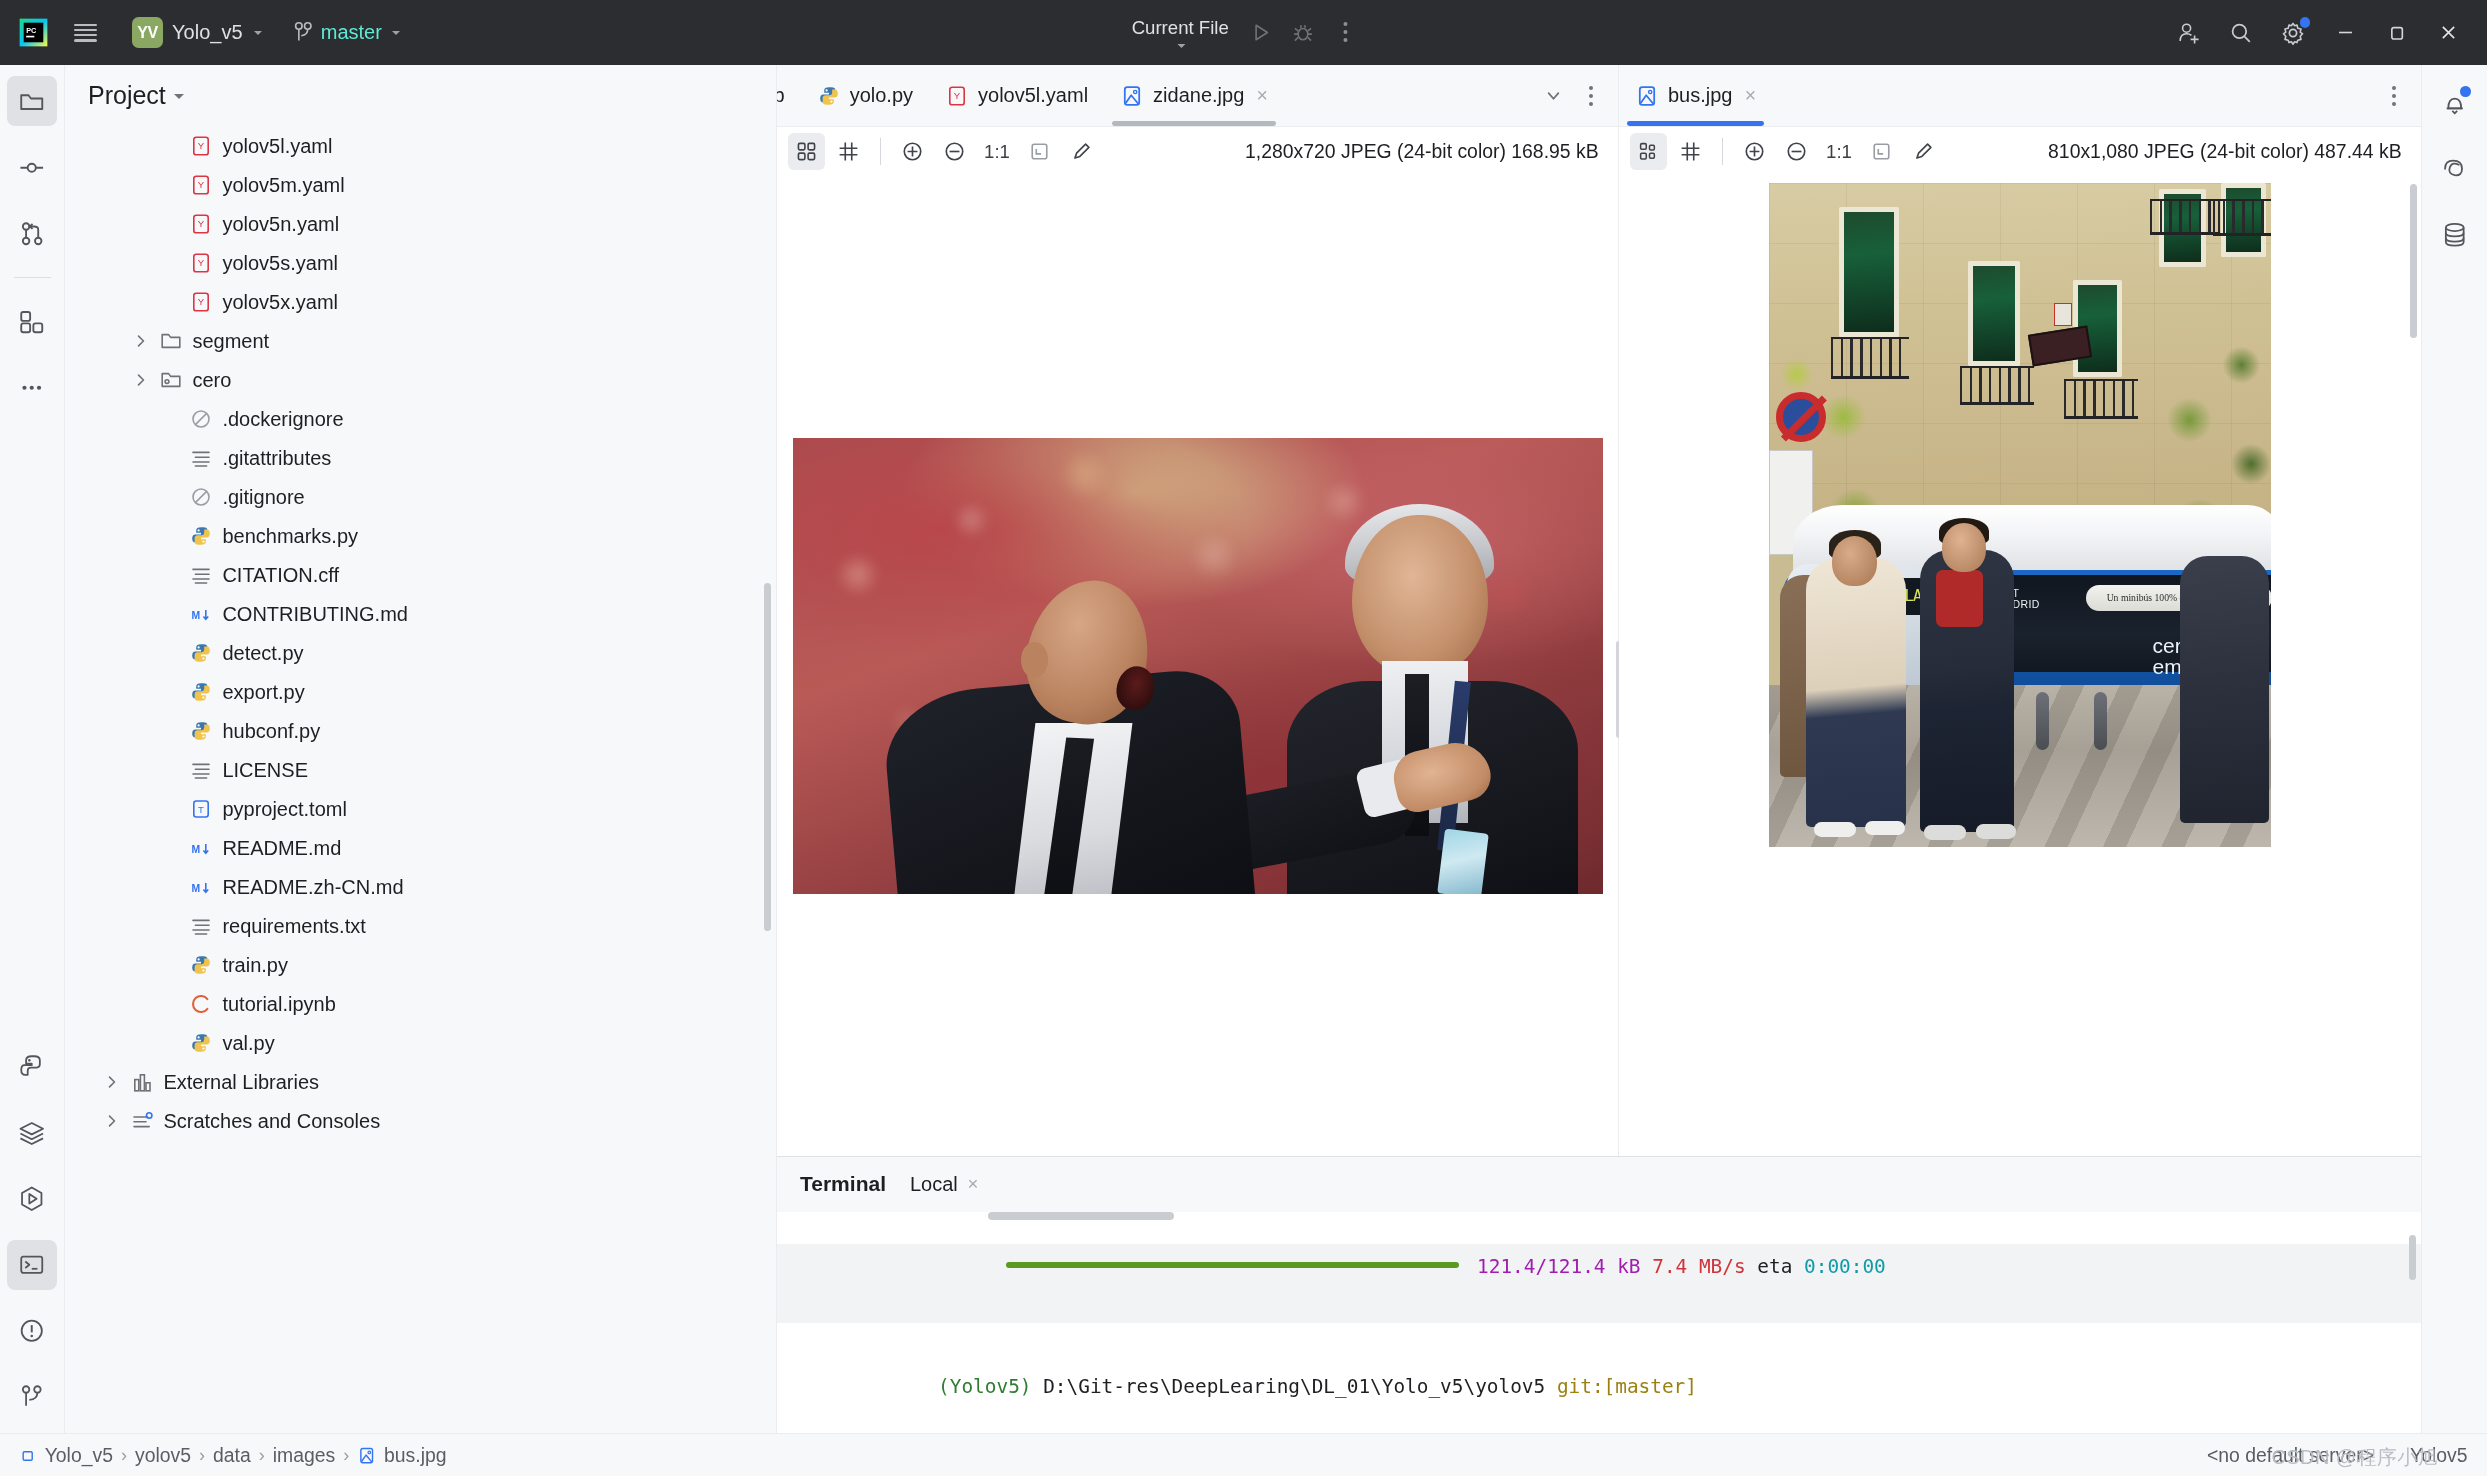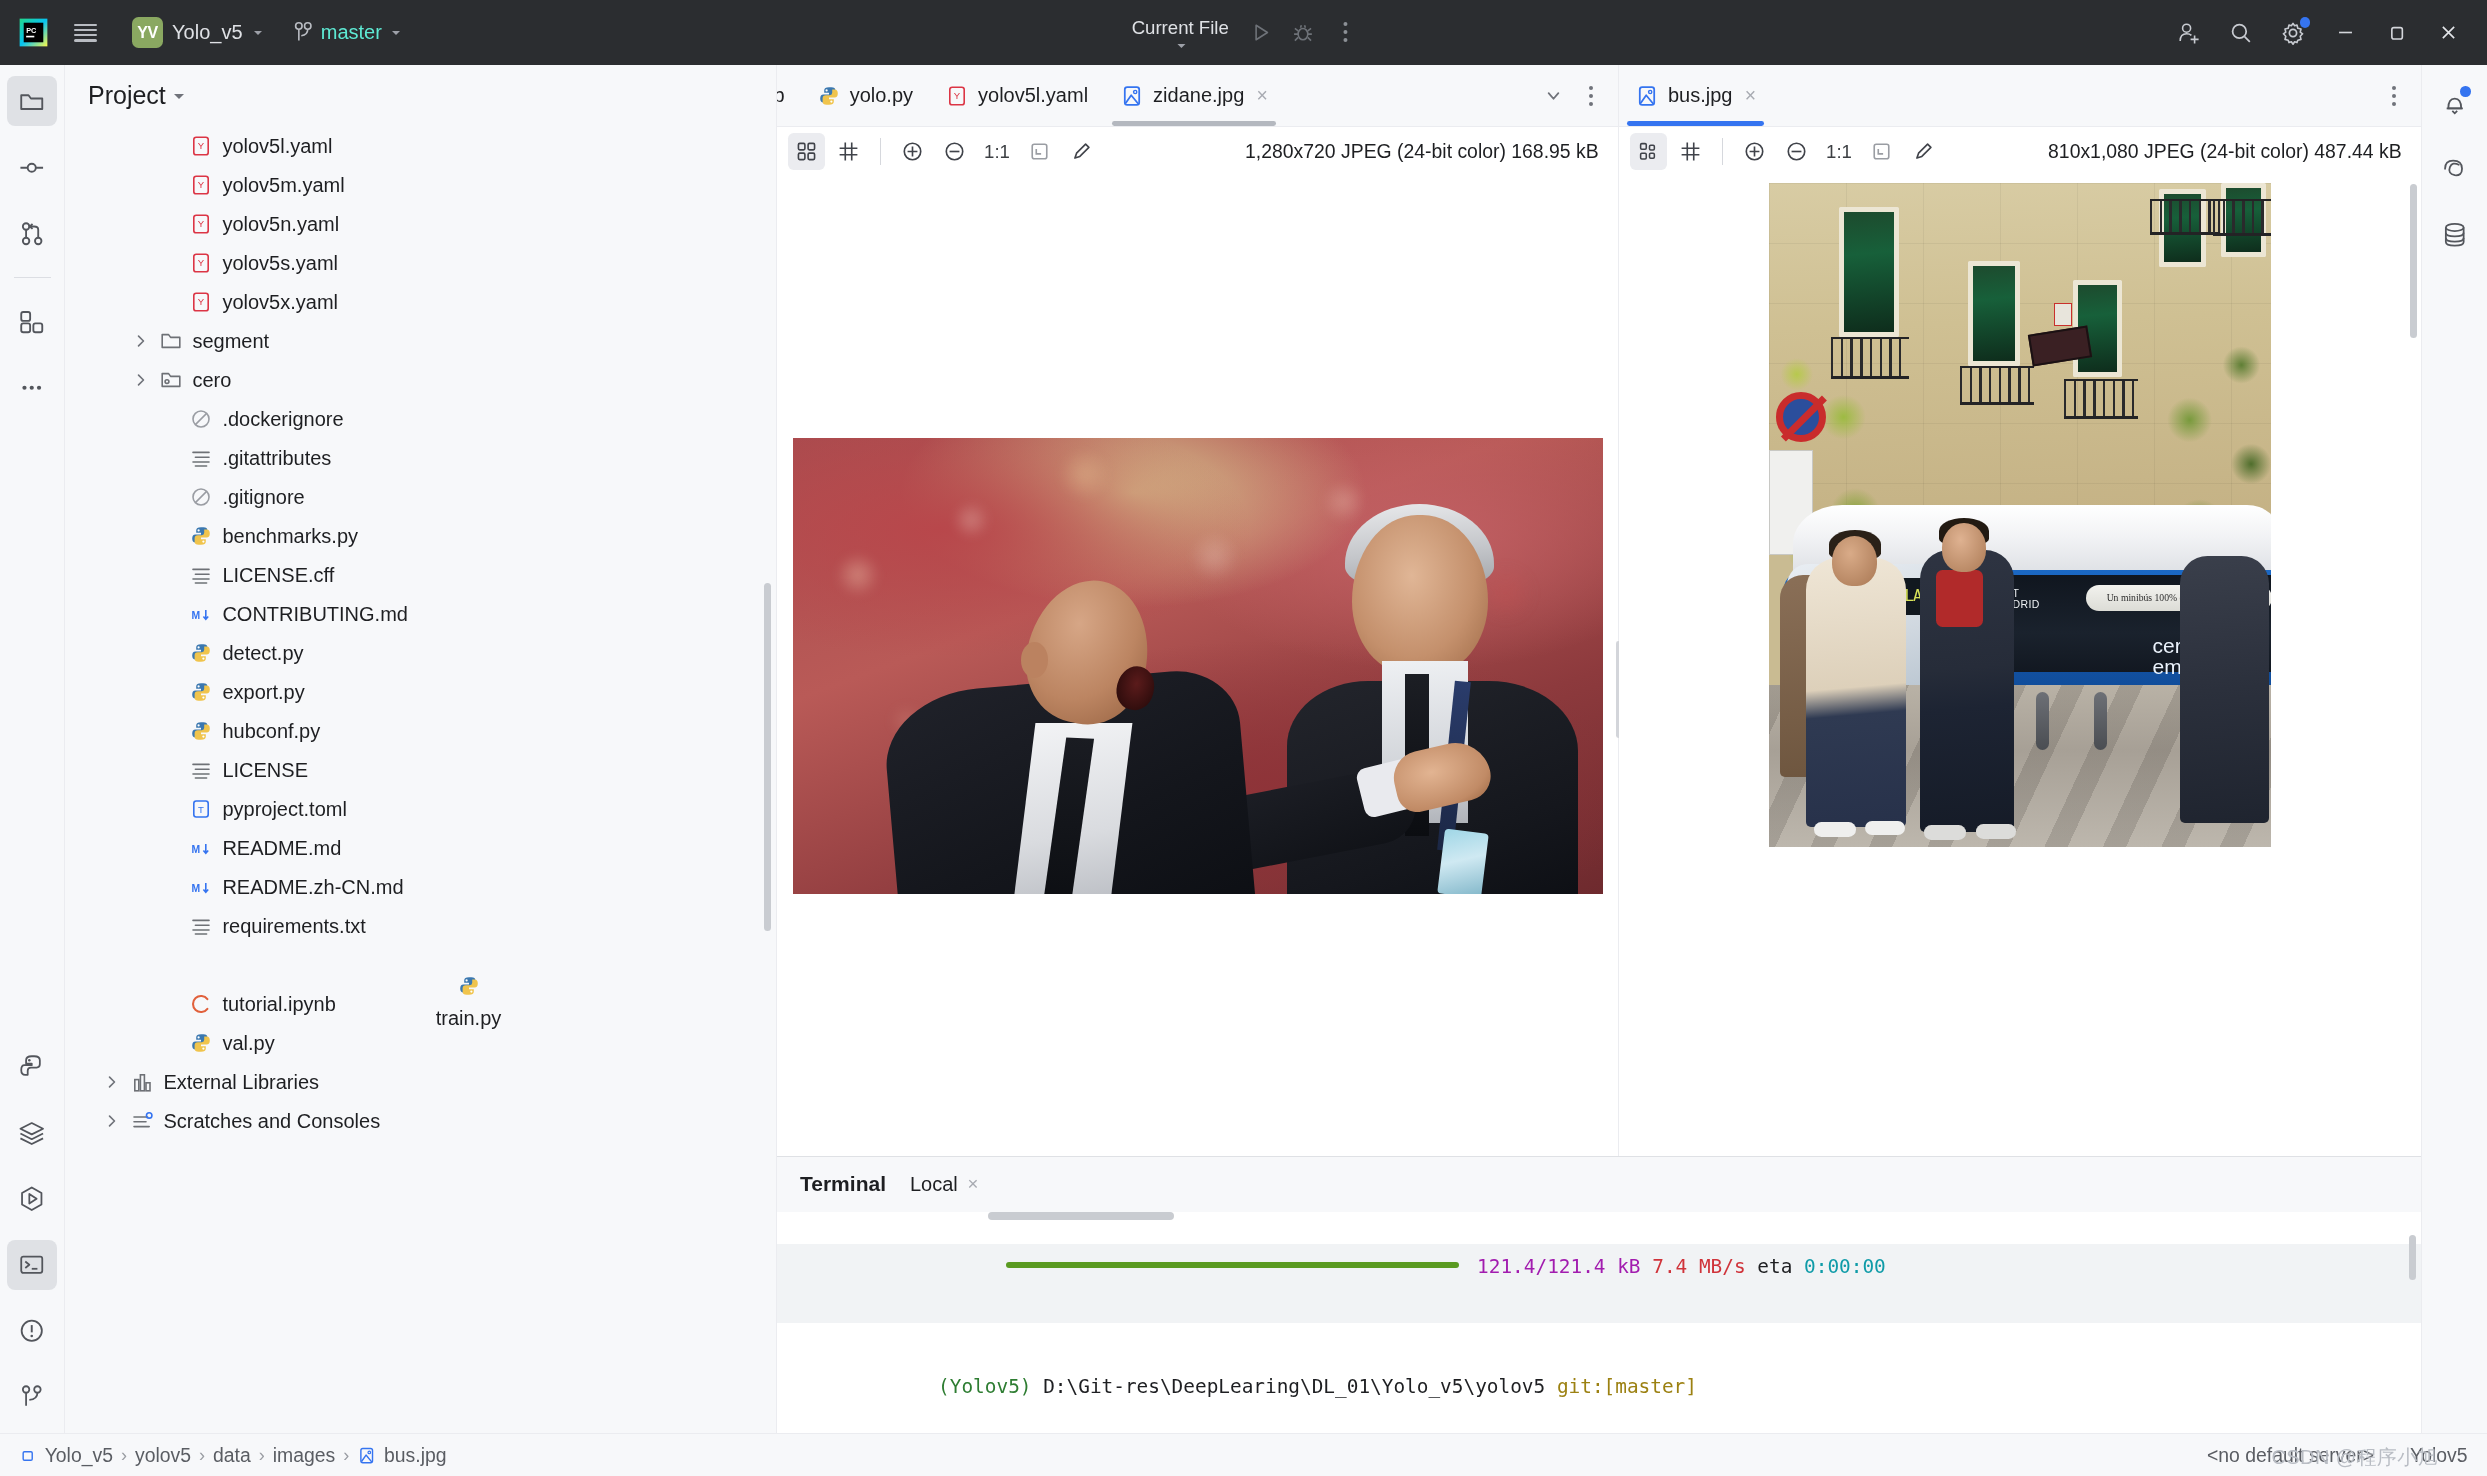--- a/index.html
+++ b/index.html
@@ -750,21 +750,21 @@
             <span class="tw-arrow empty">
               <svg width="18" height="18" viewBox="0 0 22 22">
                 <path d="M8 5 L14 11 L8 17" fill="none" stroke="#70737a" stroke-width="2" stroke-linecap="round" stroke-linejoin="round"></path>
               </svg>
             </span>
             <span class="ticon">
               <svg width="24" height="24" viewBox="0 0 30 30">
                 <path d="M5 8 L25 8 M8 14 L25 14 M5 20 L25 20 M8 25 L22 25" stroke="#6e7176" stroke-width="2" stroke-linecap="round"></path>
               </svg>
             </span>
-            <span class="tlabel">LICENSE.cff</span>
+            <span class="tlabel">CITATION.cff</span>
           </div>
           <div class="trow" style="padding-left: 96px;">
             <span class="tw-arrow empty">
               <svg width="18" height="18" viewBox="0 0 22 22">
                 <path d="M8 5 L14 11 L8 17" fill="none" stroke="#70737a" stroke-width="2" stroke-linecap="round" stroke-linejoin="round"></path>
               </svg>
             </span>
             <span class="ticon">
               <svg width="24" height="24" viewBox="0 0 30 30" style="font-size:25px">
                 <text x="3" y="21" font-size="13" fill="#3574f0" font-family="Liberation Sans, sans-serif" font-weight="700">M</text>
@@ -882,21 +882,21 @@
                 <path d="M8 5 L14 11 L8 17" fill="none" stroke="#70737a" stroke-width="2" stroke-linecap="round" stroke-linejoin="round"></path>
               </svg>
             </span>
             <span class="ticon">
               <svg width="24" height="24" viewBox="0 0 30 30">
                 <path d="M5 8 L25 8 M8 14 L25 14 M5 20 L25 20 M8 25 L22 25" stroke="#6e7176" stroke-width="2" stroke-linecap="round"></path>
               </svg>
             </span>
             <span class="tlabel">requirements.txt</span>
           </div>
-          <div class="trow" style="padding-left: 96px; flex-direction: column;">
+          <div class="trow" style="padding-left: 96px;">
             <span class="tw-arrow empty">
               <svg width="18" height="18" viewBox="0 0 22 22">
                 <path d="M8 5 L14 11 L8 17" fill="none" stroke="#70737a" stroke-width="2" stroke-linecap="round" stroke-linejoin="round"></path>
               </svg>
             </span>
             <span class="ticon">
               <svg width="24" height="24" viewBox="0 0 30 30">
                 <path d="M15 4 Q9 4 9 8 L9 11 L15 11 L15 13 L8 13 Q4 13 4 18 Q4 23 8 23 L11 23 L11 19 Q11 16 14 16 L19 16 Q23 16 23 12 L23 8 Q23 4 18 4 Z" fill="#3b78b0"></path>
                 <path d="M15 26 Q21 26 21 22 L21 19 L15 19 L15 17 L22 17 Q26 17 26 12 Q26 7 22 7 L19 7 L19 11 Q19 14 16 14 L11 14 Q7 14 7 18 L7 22 Q7 26 12 26 Z" fill="#f0c44c"></path>
                 <circle cx="12" cy="8" r="1.4" fill="#fff"></circle>

